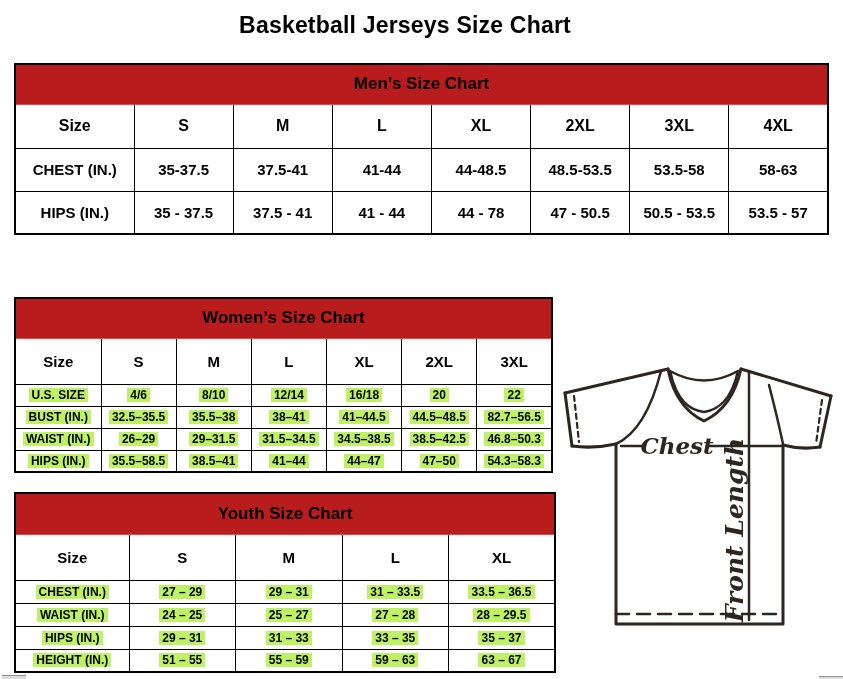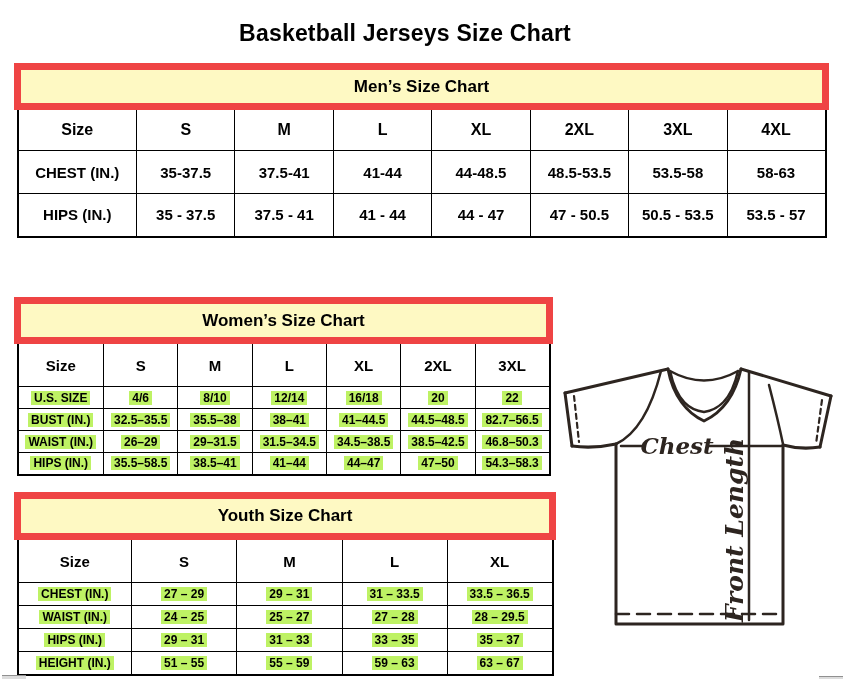--- a/index.html
+++ b/index.html
@@ -1,29 +1,29 @@
 <!DOCTYPE html>
 <html><head>
 <meta charset="utf-8">
 <style>
   html,body{margin:0;padding:0;}
   body{
     width:843px;height:679px;position:relative;background:#ffffff;
     font-family:"Liberation Sans", sans-serif;color:#000;overflow:hidden;
   }
   .title{
-    position:absolute;top:20px;left:0;width:810px;text-align:center;
+    position:absolute;top:12px;left:0;width:810px;text-align:center;
     font-size:23px;font-weight:bold;letter-spacing:0.2px;
   }
   table{
     position:absolute;border-collapse:collapse;table-layout:fixed;
     background:#fff;border:2px solid #000;
   }
   th,td{border:1px solid #000;text-align:center;vertical-align:middle;padding:0;font-weight:bold;}
-  tr.band th{background:#fef9c3;font-size:17px;border:7px solid #ef4444;}
+  tr.band th{background:#b91c1c;font-size:17px;border:1px solid #ef4444;}
   
   .men-table{left:14px;top:63px;width:815px;}
   .men-table tr.band{height:40px;}
   .men-table tr.sizerow{height:44px;}
   .men-table tr.sizerow th{font-size:16px;}
   .men-table tr.datarow{height:43px;}
   .men-table tr.datarow td{font-size:15px;}
   
   .women-table{left:14px;top:297px;width:539px;}
   .women-table tr.band{height:40px;margin-top:32px;}
@@ -87,21 +87,21 @@
     <td>44-48.5</td>
     <td>48.5-53.5</td>
     <td>53.5-58</td>
     <td>58-63</td>
   </tr>
   <tr class="datarow">
     <td>HIPS (IN.)</td>
     <td>35 - 37.5</td>
     <td>37.5 - 41</td>
     <td>41 - 44</td>
-    <td>44 - 47</td>
+    <td>44 - 78</td>
     <td>47 - 50.5</td>
     <td>50.5 - 53.5</td>
     <td>53.5 - 57</td>
   </tr>
 </tbody>
   </table>
 
 <table class="women-table">
   <colgroup>
       <col style="width:86px">

